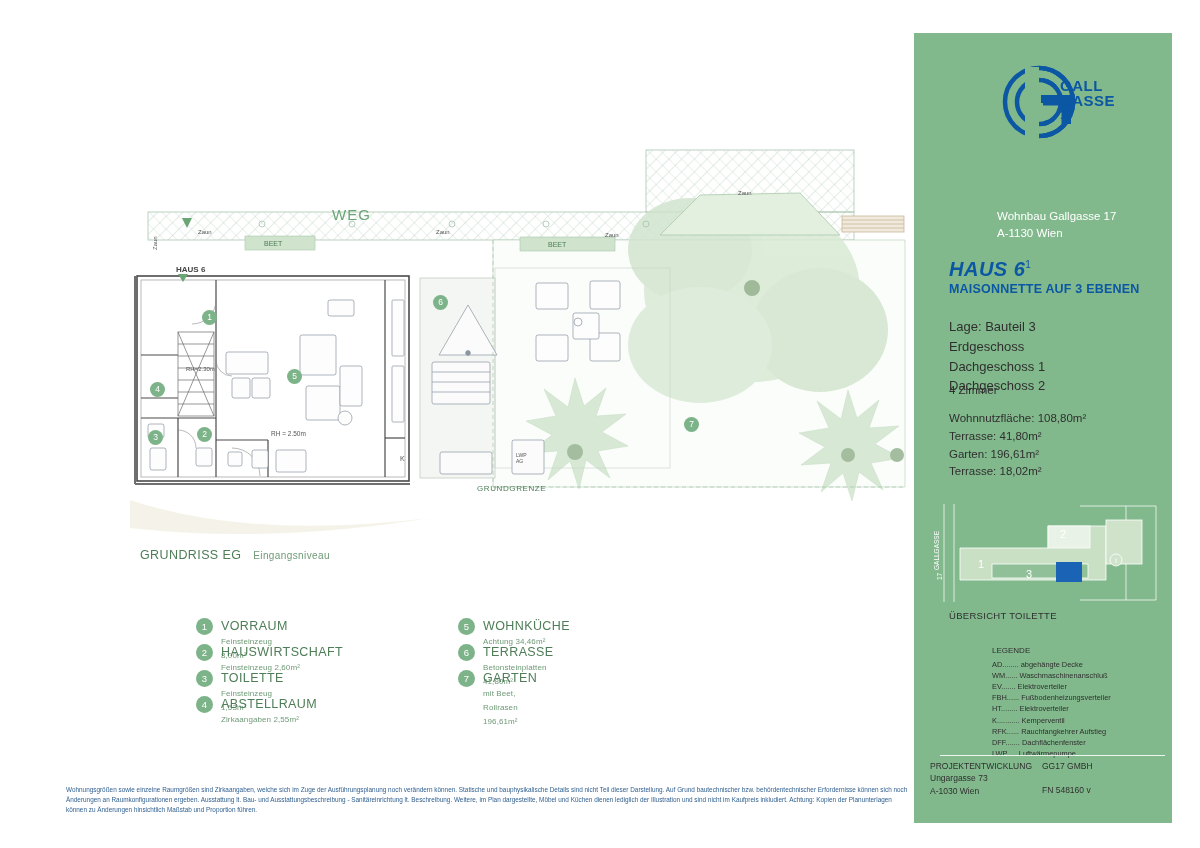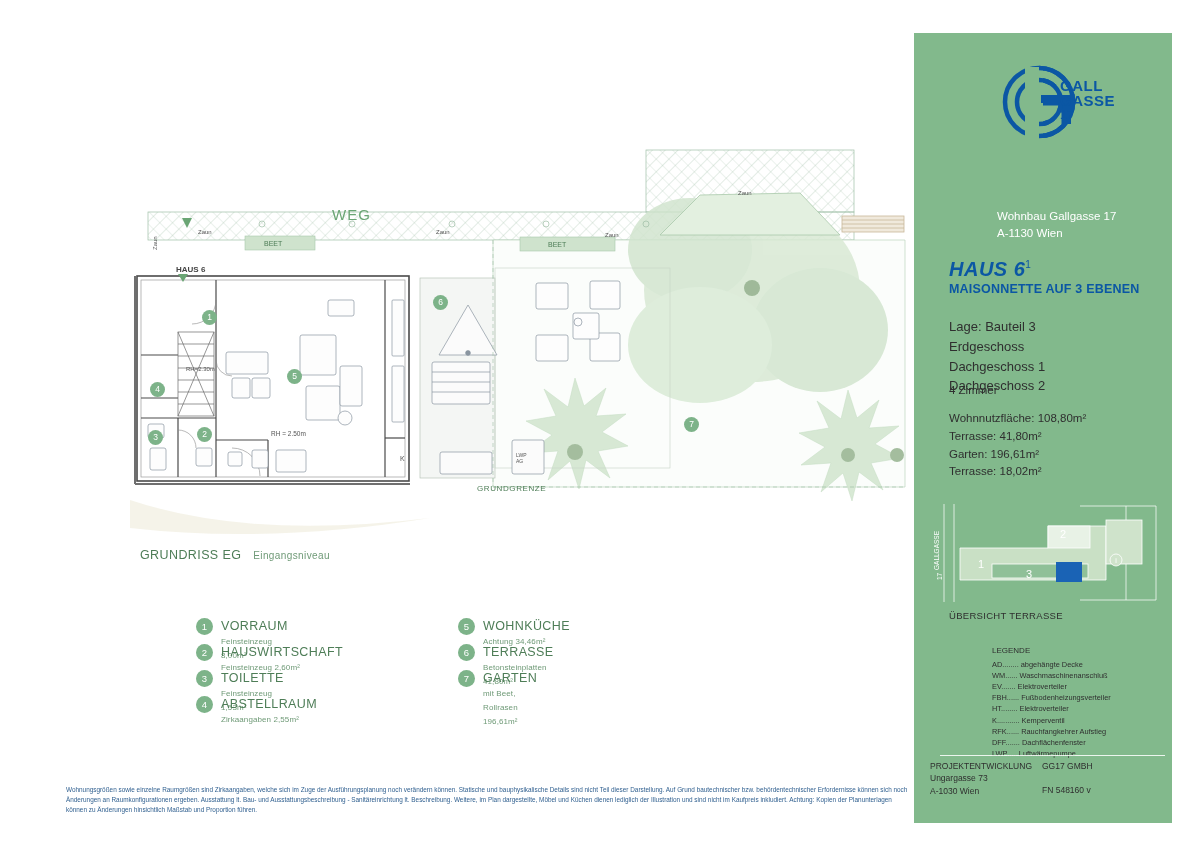--- a/index.html
+++ b/index.html
@@ -376,21 +376,21 @@
       <rect x="126" y="62" width="26" height="20" fill="#1a63b5"></rect>
       <circle cx="186" cy="60" r="6" fill="#cfe3cb" stroke="#ffffff" stroke-width="0.8"></circle>
       <text x="186" y="63" font-size="7" fill="#ffffff" text-anchor="middle" font-family="Liberation Sans">i</text>
       <text x="48" y="68" font-size="11" fill="#ffffff" font-family="Liberation Sans">1</text>
       <text x="130" y="38" font-size="11" fill="#ffffff" font-family="Liberation Sans">2</text>
       <text x="96" y="78" font-size="11" fill="#ffffff" font-family="Liberation Sans">3</text>
       <text x="9" y="70" font-size="6.5" fill="#ffffff" font-family="Liberation Sans" transform="rotate(-90 9 70)">GALLGASSE</text>
       <text x="12" y="80" font-size="6.5" fill="#ffffff" font-family="Liberation Sans" transform="rotate(-90 12 80)">17</text>
     </svg>
   </div>
-  <div class="ov-label">ÜBERSICHT TERRASSE</div>
+  <div class="ov-label">ÜBERSICHT TOILETTE</div>
 
   <div class="legende">
     <div class="lg-title">LEGENDE</div>
     <div>AD........ abgehängte Decke</div>
     <div>WM...... Waschmaschinenanschluß</div>
     <div>EV....... Elektroverteiler</div>
     <div>FBH...... Fußbodenheizungsverteiler</div>
     <div>HT........ Elektroverteiler</div>
     <div>K........... Kemperventil</div>
     <div>RFK...... Rauchfangkehrer Aufstieg</div>

